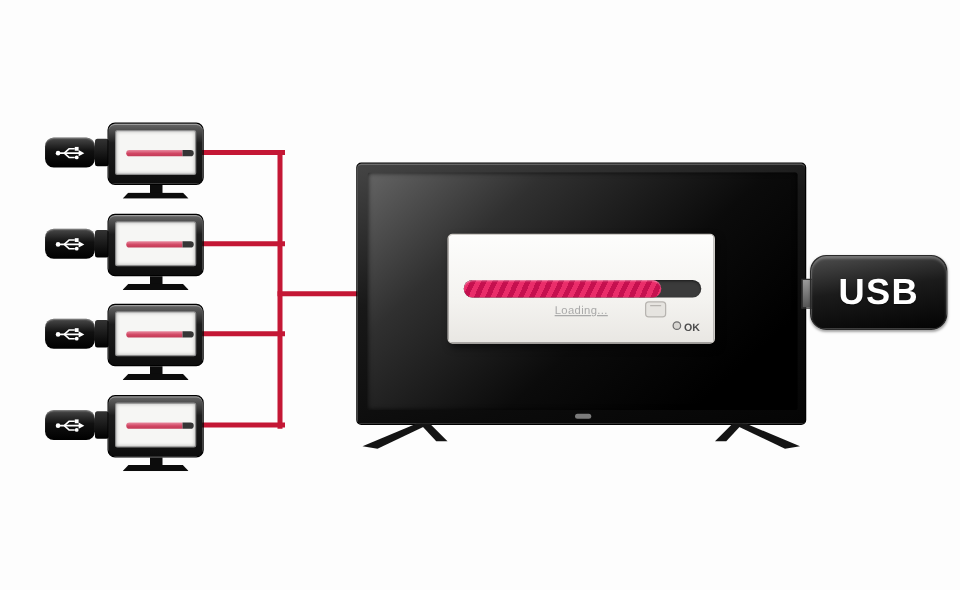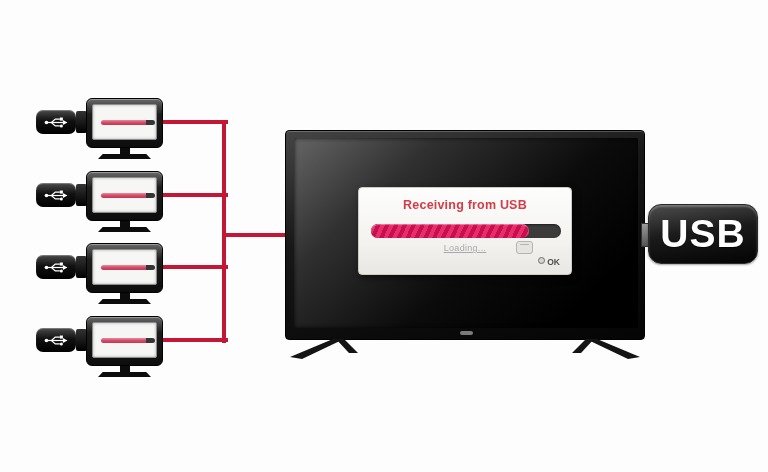--- a/index.html
+++ b/index.html
@@ -66,21 +66,21 @@
   .ok-wheel{width:7px;height:7px;border-radius:50%;border:1.5px solid #6d6d6d;background:#d8d6d2;}
   .ok-text{font-size:8.5px;font-weight:bold;color:#4e4e4e;}
 
   
   .usb-plug-right{position:absolute;left:641px;top:223px;width:14px;height:24px;
          background:linear-gradient(180deg,#9a9a9a,#555);border:1px solid #333;}
   .usb-stick-large{position:absolute;left:648px;top:204px;width:110px;height:60px;border-radius:13px;
          background:linear-gradient(172deg,#4e4e4e,#1b1b1b 45%,#030303);
          border:1px solid #2a2a2a;box-shadow:inset 0 2px 2px rgba(255,255,255,.26), 0 1px 2px rgba(0,0,0,.35);
          display:flex;align-items:center;justify-content:center;}
-  .usb-stick-label{color:#fff;font-weight:bold;font-size:39px;letter-spacing:1px;
+  .usb-stick-label{color:#fff;font-weight:bold;font-size:29px;letter-spacing:1px;
          text-shadow:0 1px 1px rgba(0,0,0,.6);}
 </style>
 </head>
 <body>
 
 <div id="stage">
 
   <div class="bus-v" style="background: rgb(196, 23, 53);"></div>
   <div class="trunk-h" style="background: rgb(196, 23, 53);"></div>
 
@@ -201,21 +201,20 @@
   </div>
 
   <svg class="tv-legs" viewBox="0 0 360 24">
     <polygon points="59,1 48,1 5,19 17,21" fill="#141414"></polygon>
     <polygon points="51,1 59,1 73,15 64,15" fill="#141414"></polygon>
     <polygon points="301,1 312,1 355,19 343,21" fill="#141414"></polygon>
     <polygon points="309,1 301,1 287,15 296,15" fill="#141414"></polygon>
   </svg>
 
   <div class="dialog">
-    <div class="dialog-title" style="color: rgb(211, 60, 72);">Receiving from USB</div>
     <div class="dialog-bar">
       <div class="dialog-bar-fill" style="width: 83%;"></div>
     </div>
     <div class="loading-label">Loading...</div>
     <div class="folder-icon"></div>
     <div class="ok-row">
       <span class="ok-wheel"></span>
       <span class="ok-text">OK</span>
     </div>
   </div>

